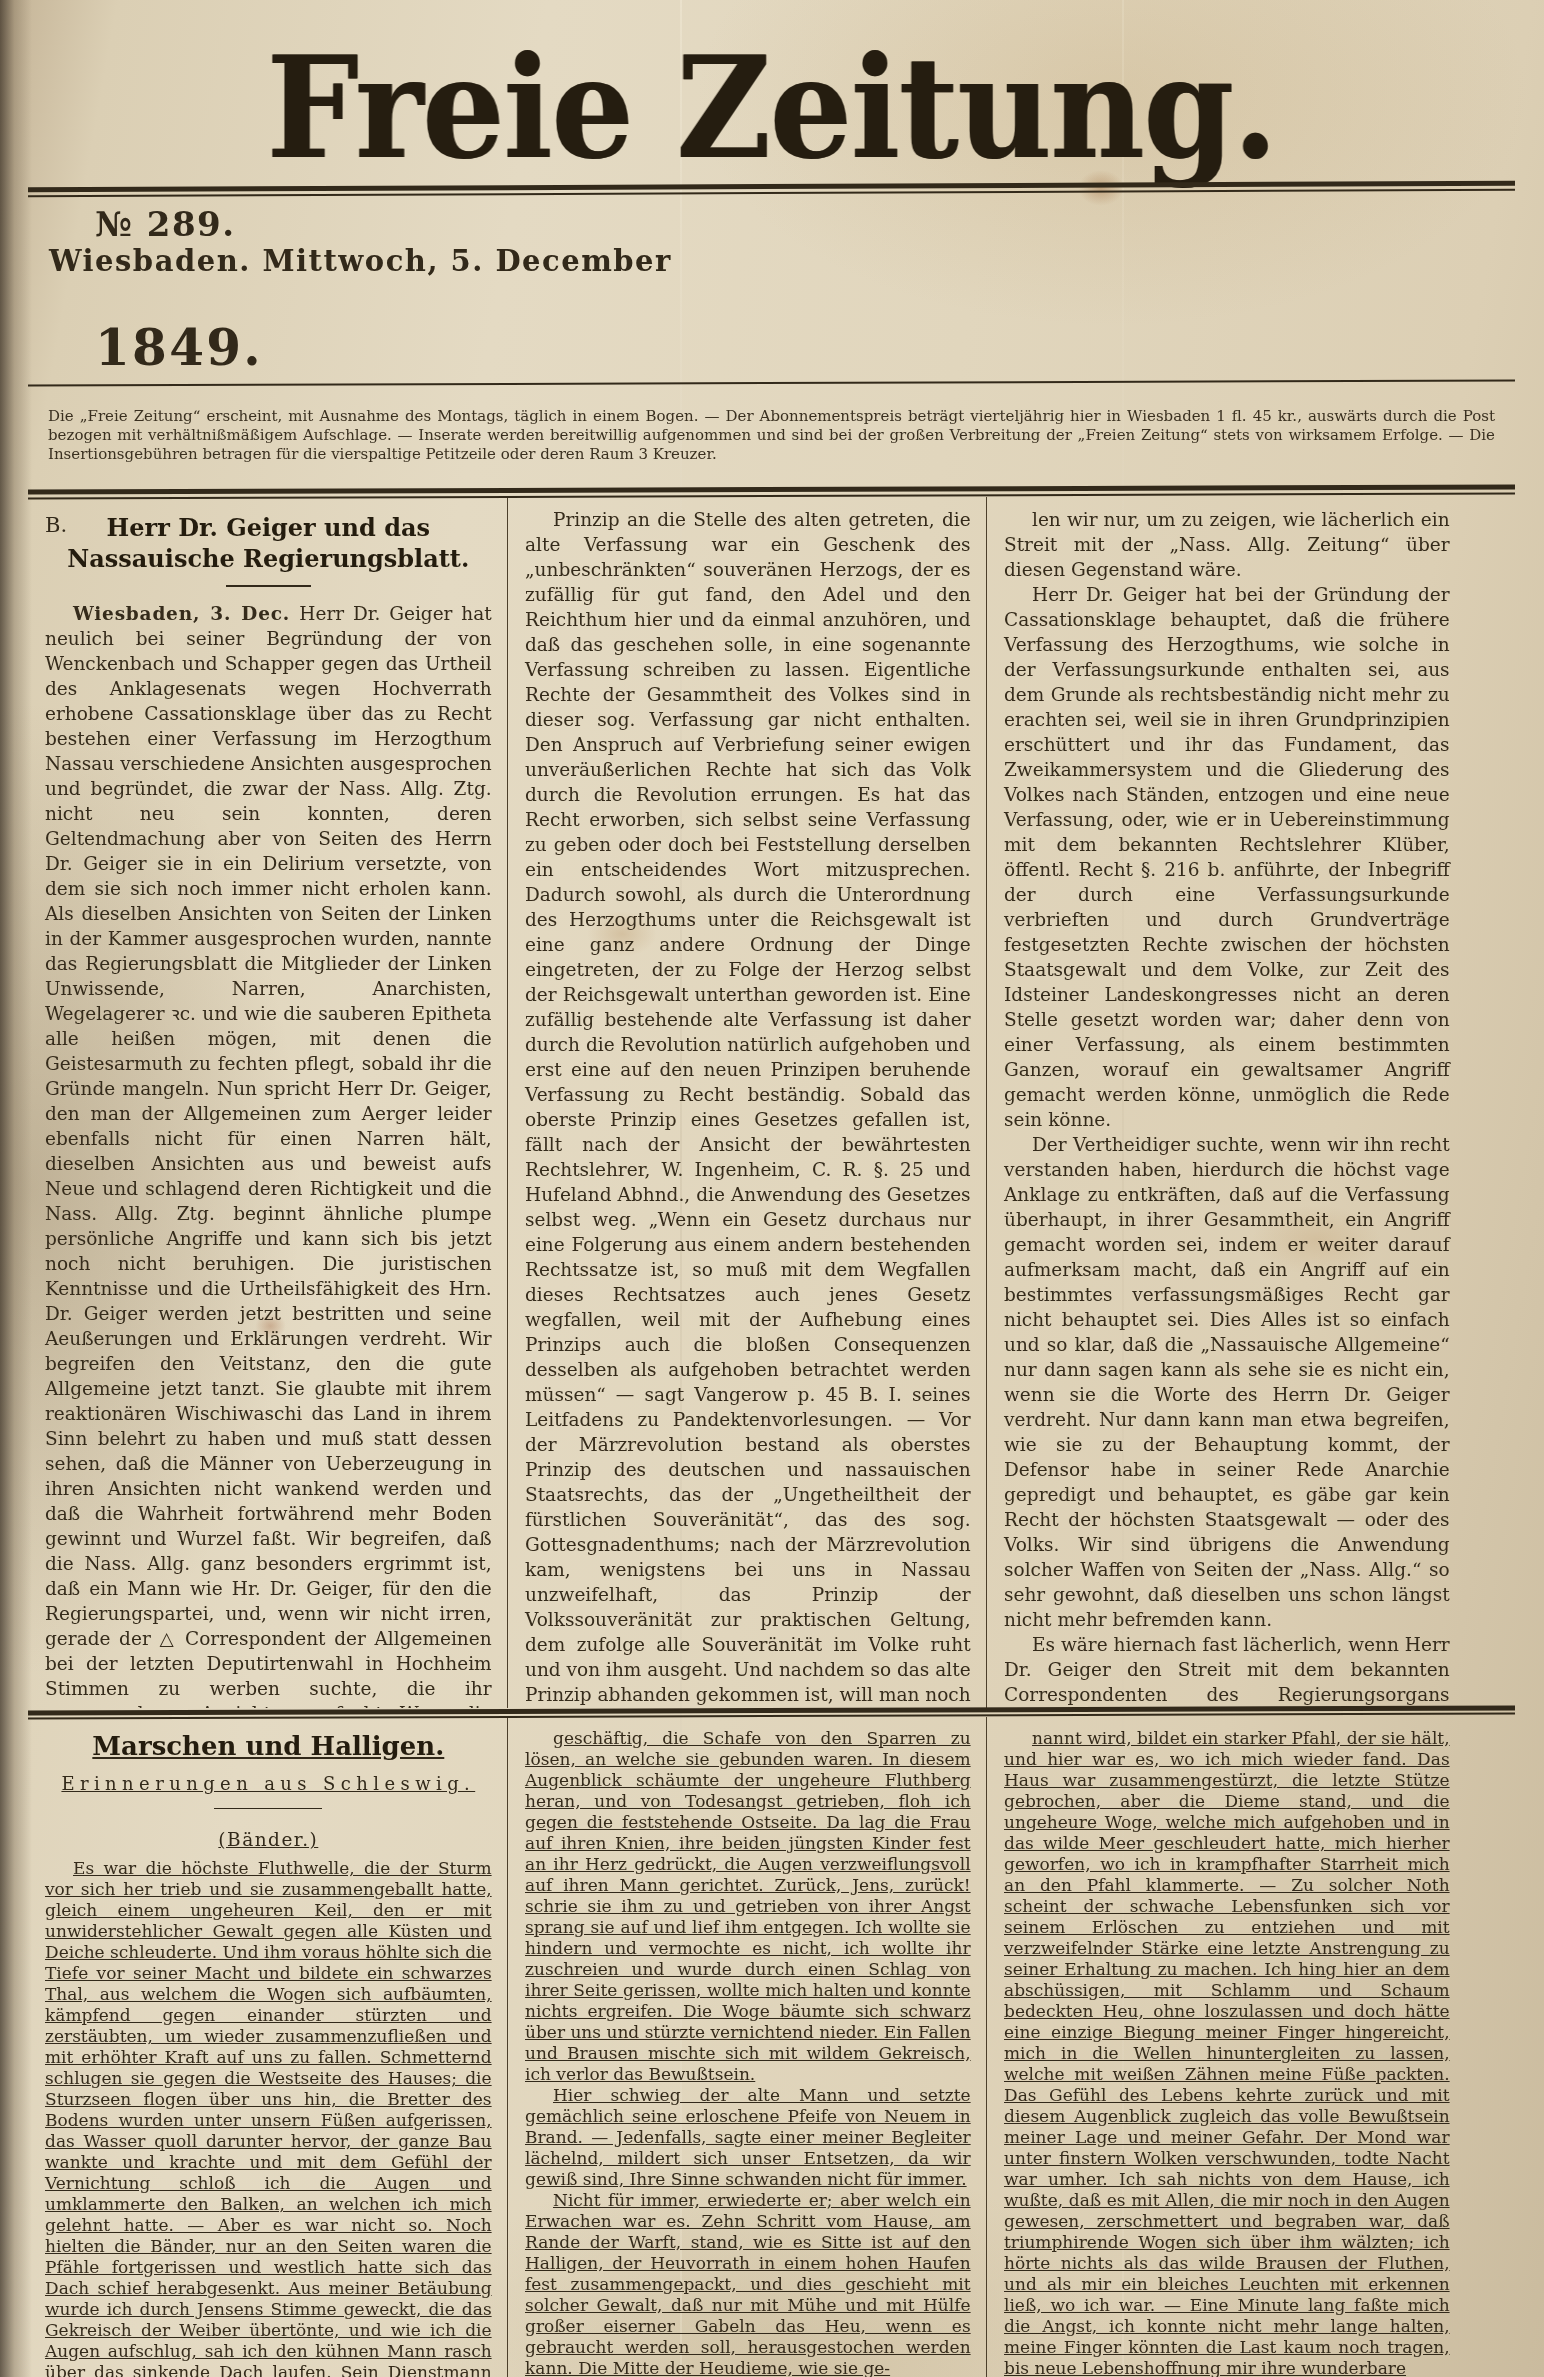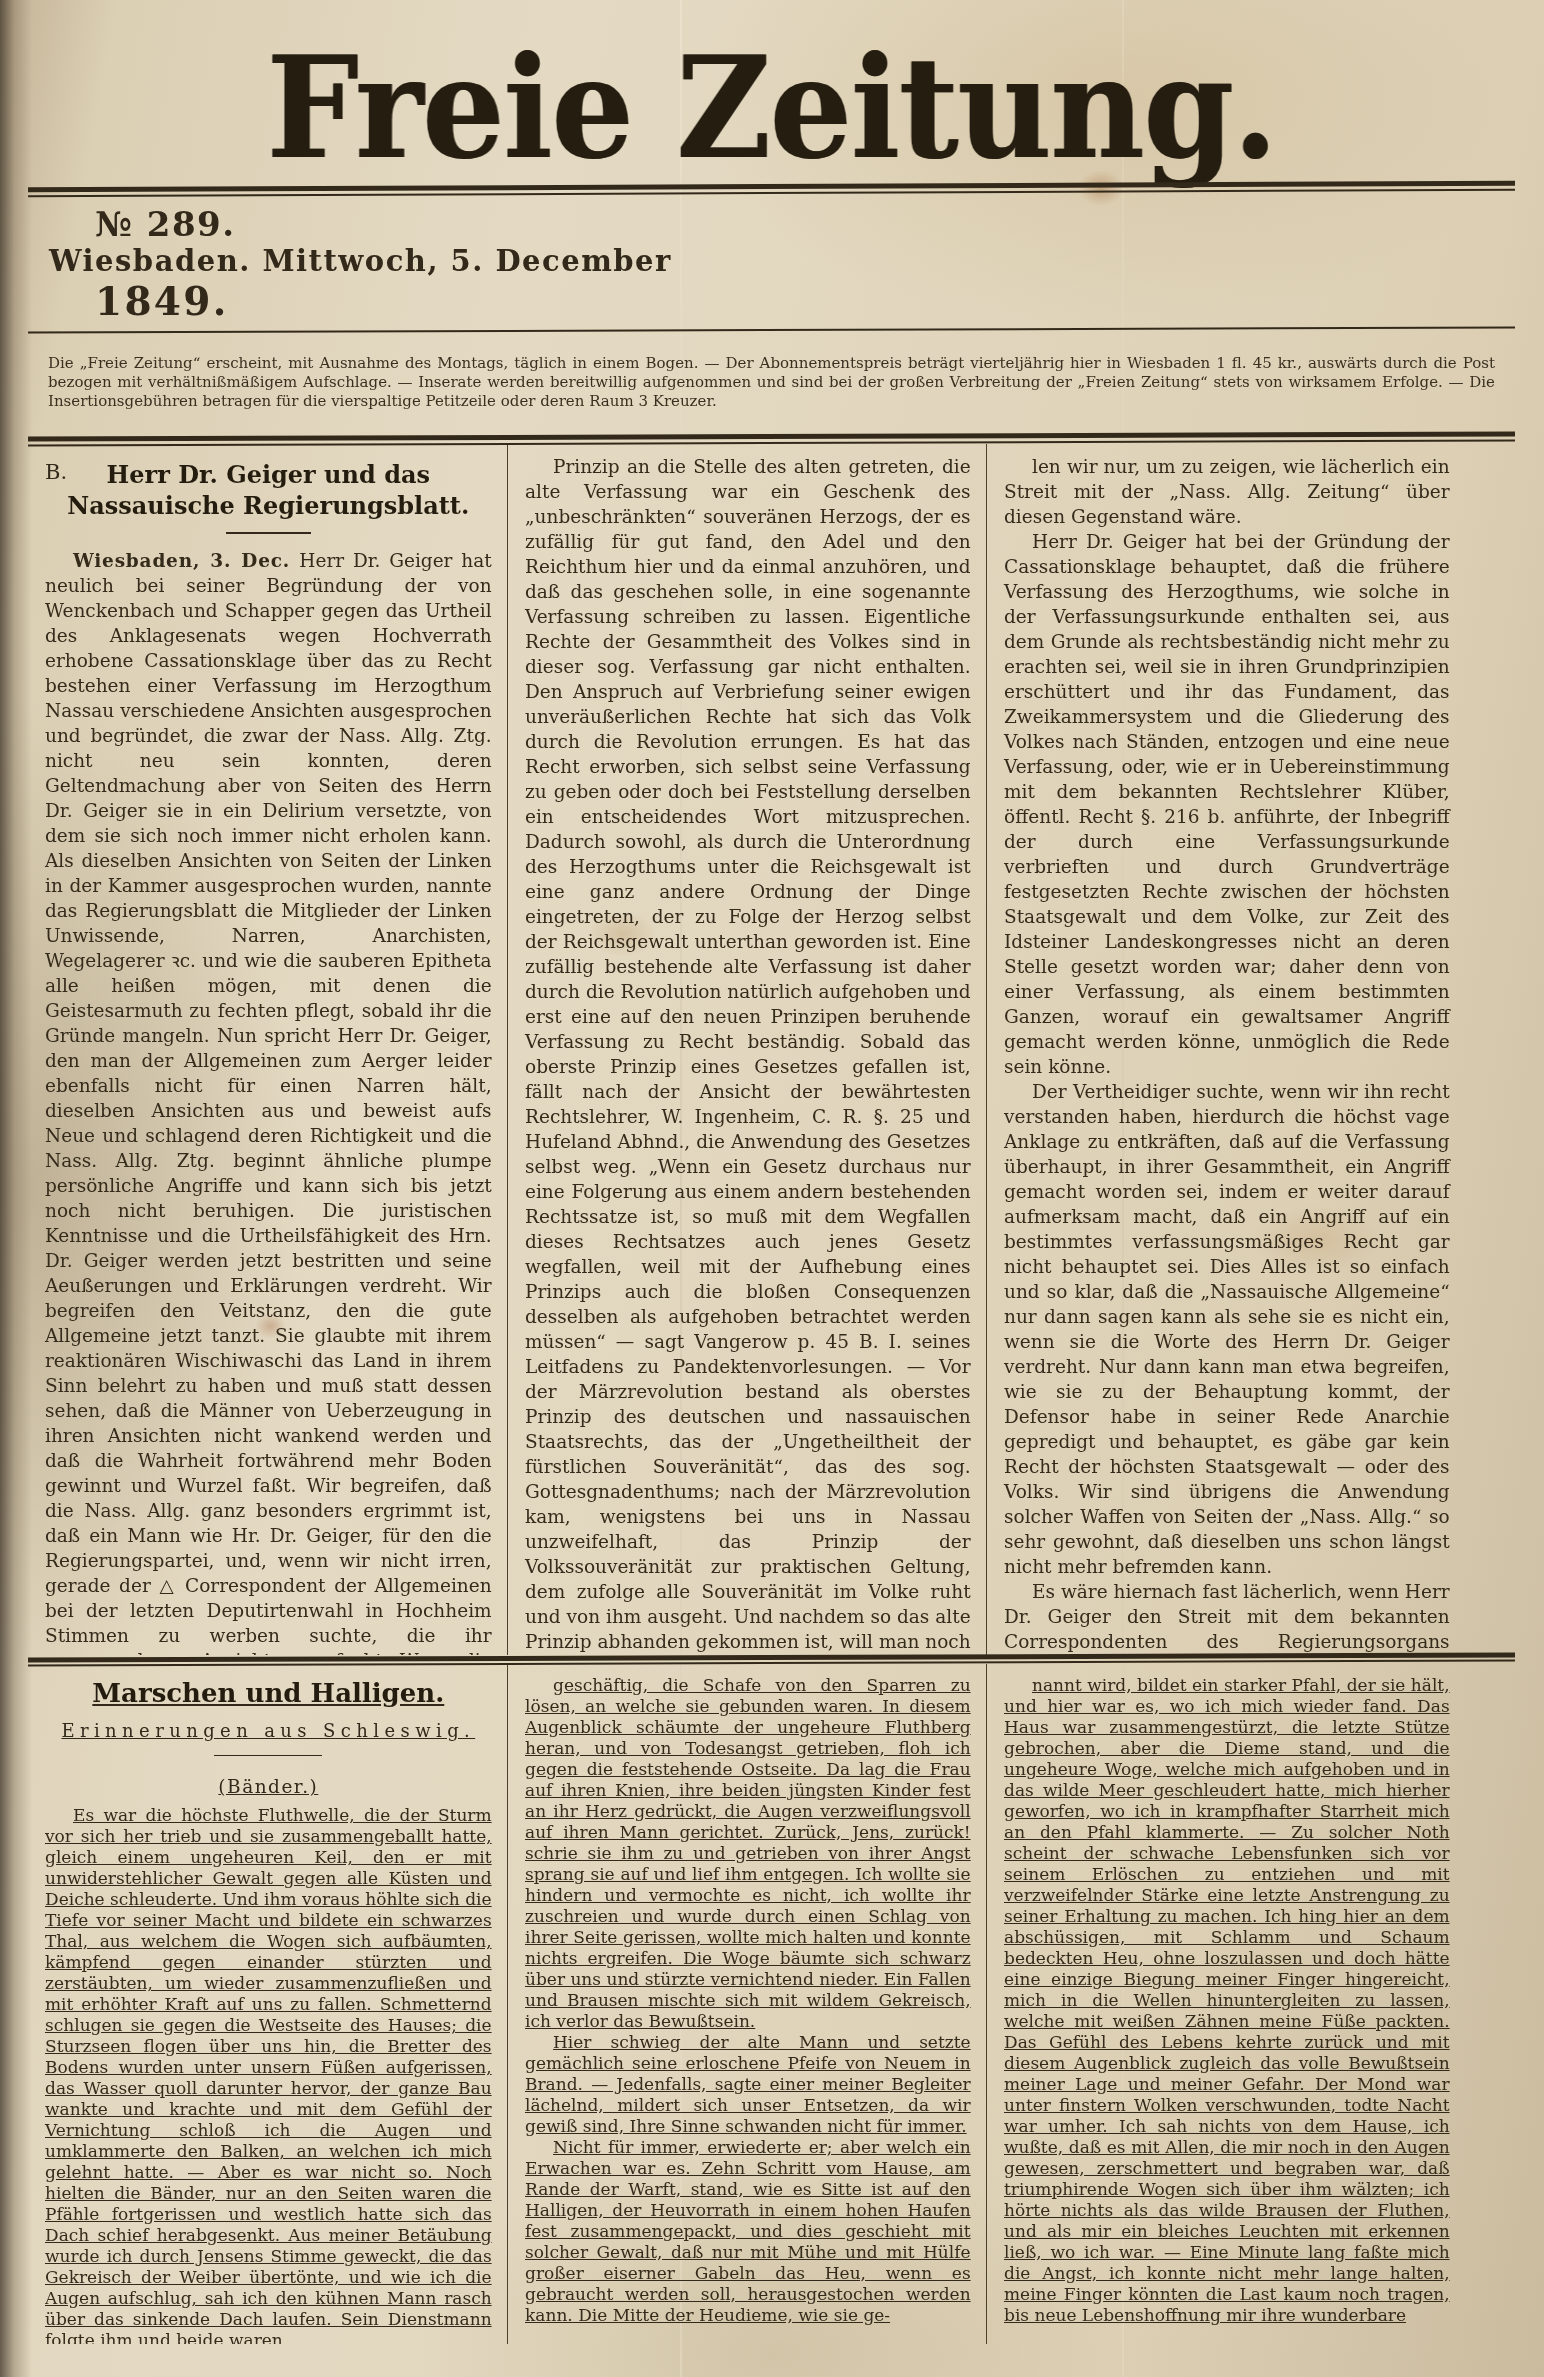--- a/index.html
+++ b/index.html
@@ -40,21 +40,21 @@
   }
   .motto{ text-align:right;padding-right:60px;margin-top:-4.6px;
     font-size:29px;font-weight:bold;color:#2b2213;letter-spacing:0.8px;}
   .rule{background:#32291a;border:none;margin:0;}
   .rule.r1{height:5.4px;margin-top:7.7px;transform:rotate(-0.25deg);box-shadow:0 2.3px 0 rgba(50,41,26,.0);}
   .rule.thin{height:1.5px;margin-top:2.3px;transform:rotate(-0.25deg);}
   .issue-row{display:flex;align-items:baseline;justify-content:space-between;
     padding:10.8px 12.4px 4.6px 23px;flex-direction:column;}
   .issue-no{font-size:34px;font-weight:bold;letter-spacing:1.5px;}
   .issue-date{font-size:29px;font-weight:bold;letter-spacing:1.5px;transform:translateX(-46px);margin-left:44px;}
-  .issue-year{font-size:39px;font-weight:bold;letter-spacing:2.3px;}
+  .issue-year{font-size:50px;font-weight:bold;letter-spacing:2.3px;margin-top:40px;}
   .rule.r2{height:2.3px;transform:rotate(-0.2deg);}
   .imprint{padding:7.7px 20px 7.7px 20px;font-size:15px;line-height:19.3px;text-align:justify;
     color:#3a3020;}
   .rule.r3{height:5.4px;transform:rotate(-0.2deg);}
   .rule.r3b{height:1.5px;margin-top:2.3px;transform:rotate(-0.2deg);}
 
   
   .cols{display:flex;align-items:stretch;}
   .col{width:479px;padding:10.8px 15.4px 0 17px;box-sizing:border-box;}
   .col + .col{border-left:1.5px solid #4c3f2b;}

